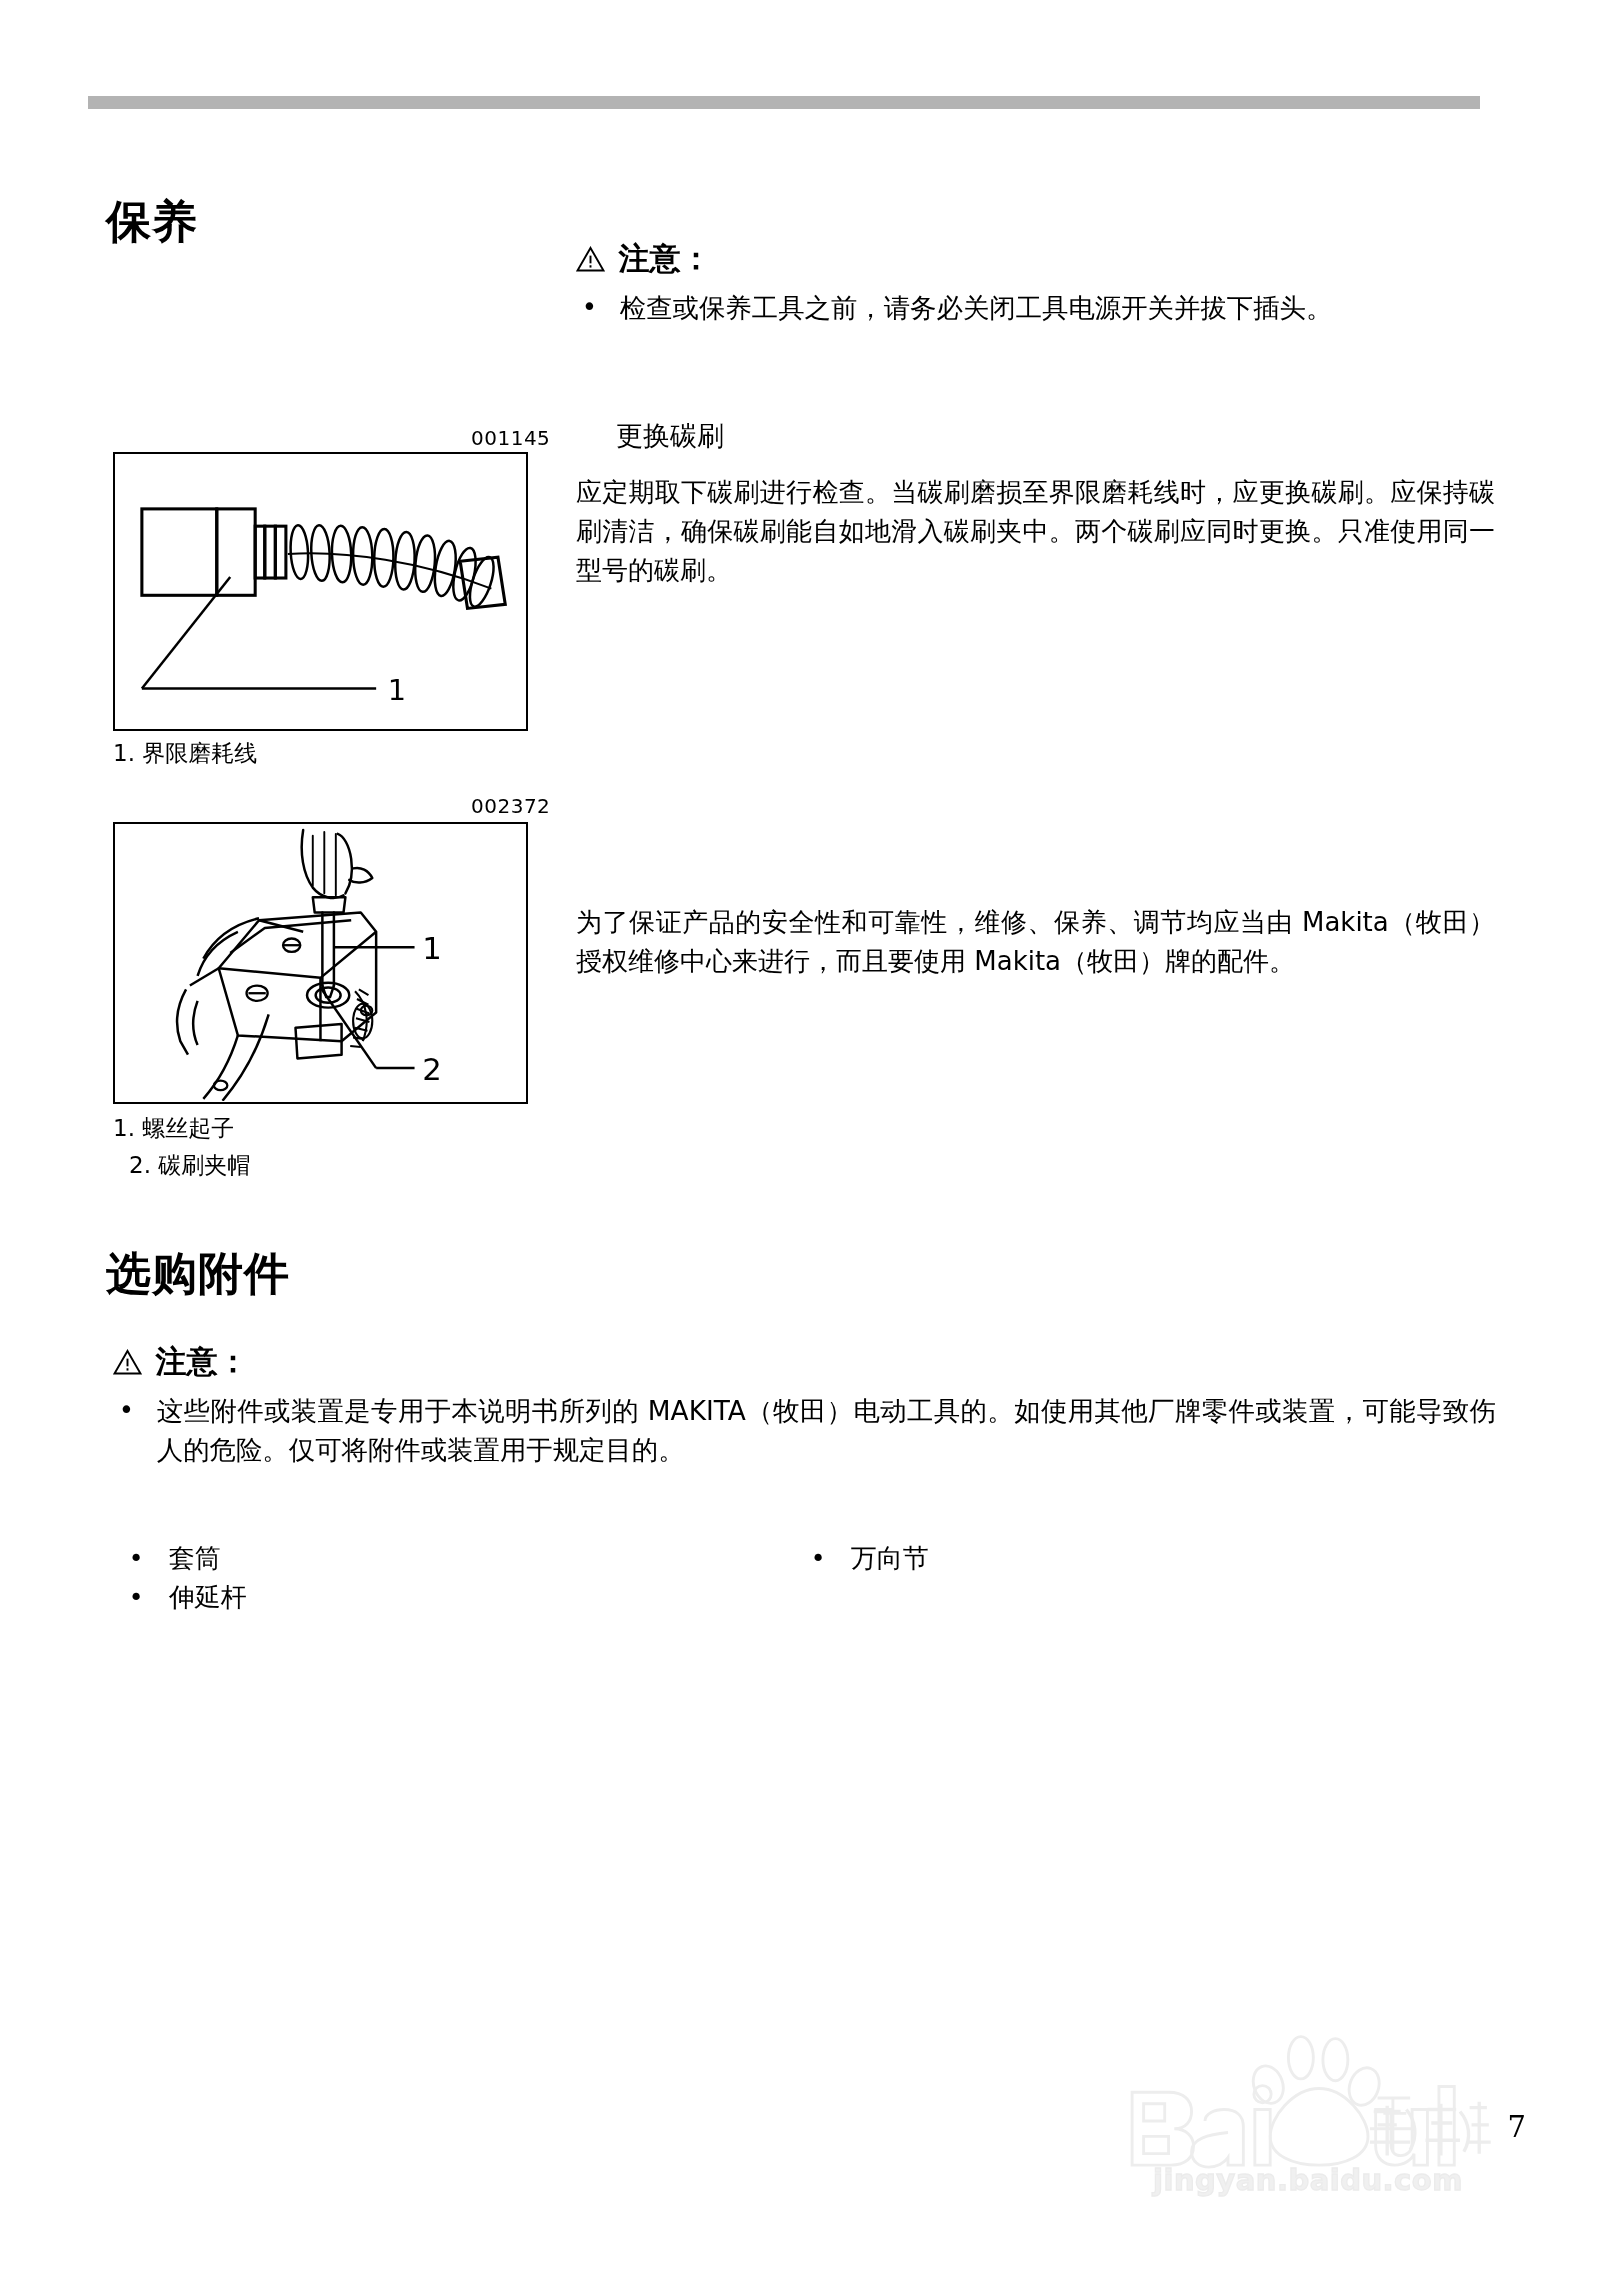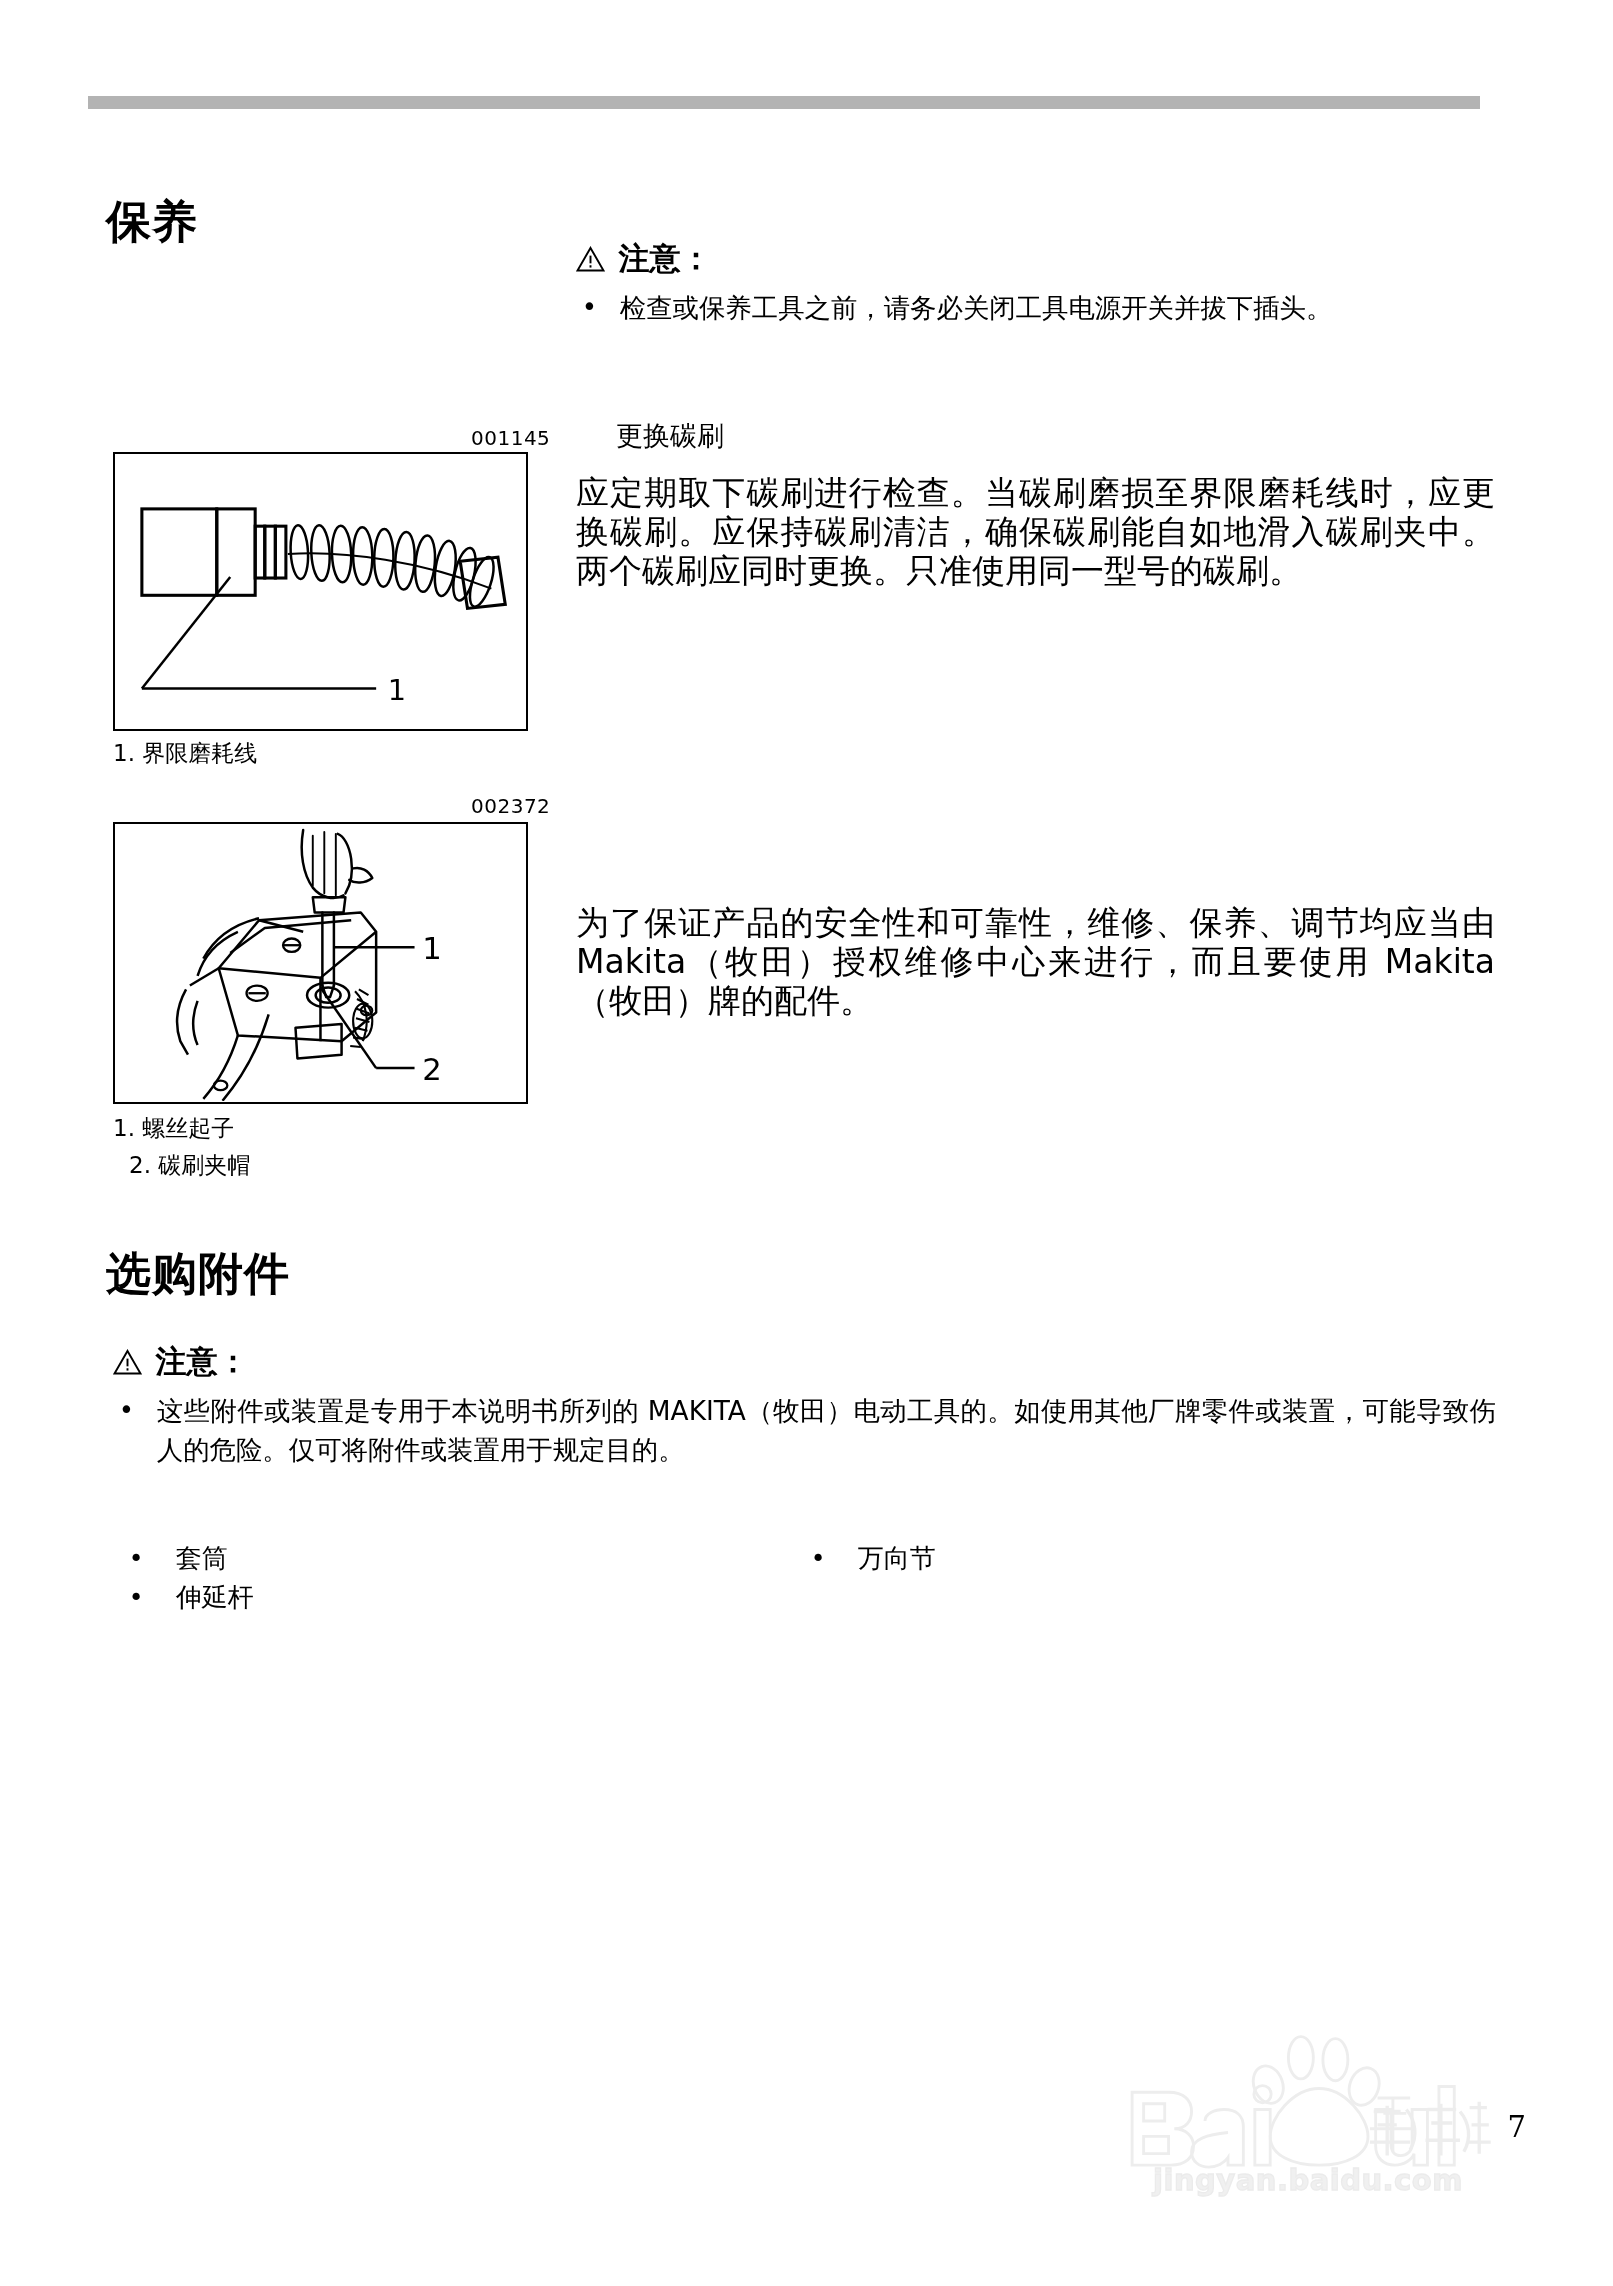--- a/index.html
+++ b/index.html
@@ -42,21 +42,21 @@
   .h3 {
     position: absolute;
     font-size: 27px;
     font-weight: normal;
     line-height: 1.2;
     white-space: nowrap;
     margin-left: 40px;
   }
   .body-text {
     position: absolute;
-    font-size: 33px;
+    font-size: 26px;
     line-height: 39px;
     text-align: justify;
     text-justify: inter-ideograph;
   }
   .cap-text {
     position: absolute;
     font-size: 23px;
     line-height: 33px;
     white-space: nowrap;
   }
@@ -117,21 +117,20 @@
     align-items: baseline;
   }
   .acc-dot {
     font-size: 25px;
     width: 40px;
     padding-left: 3.8px;
   }
   .acc-label {
     font-size: 26px;
     white-space: nowrap;
-    margin-left: 7px;
   }
   
   .watermark {
     position: absolute;
     left: 1122px;
     top: 2029px;
     width: 375px;
     height: 163px;
     opacity: 1;
     pointer-events: none;

